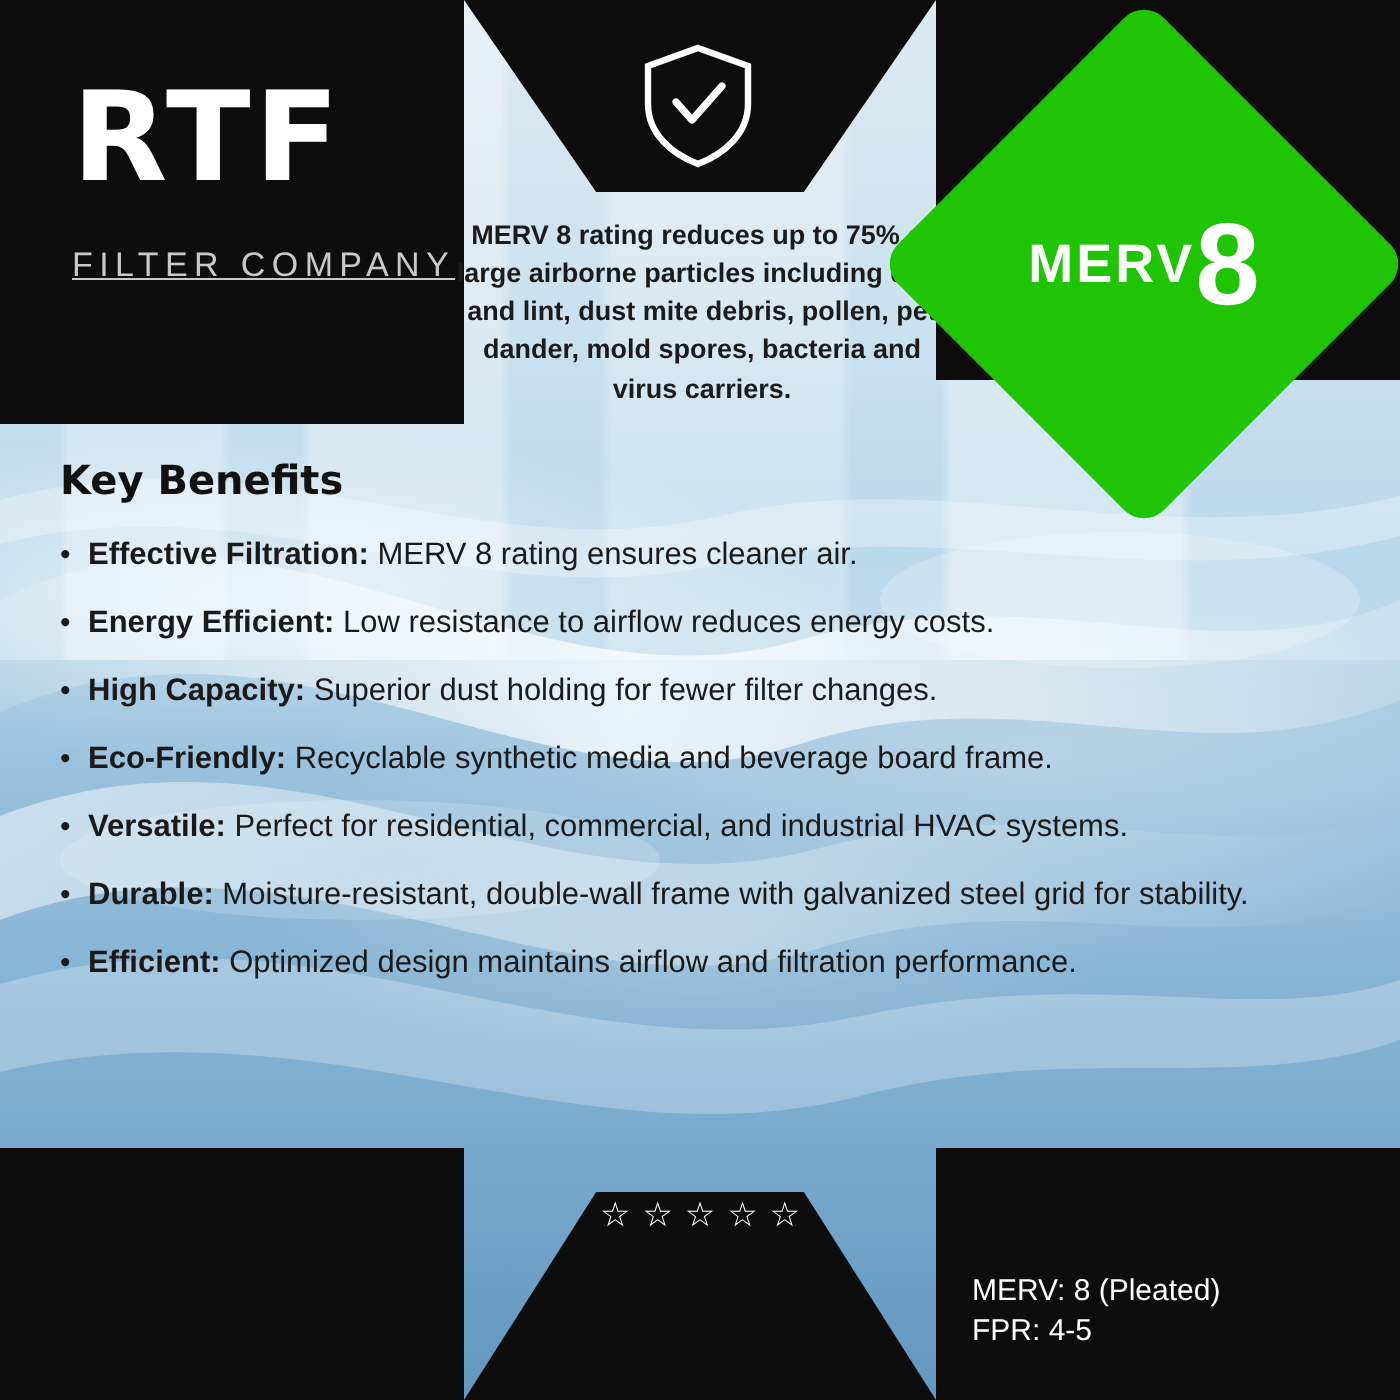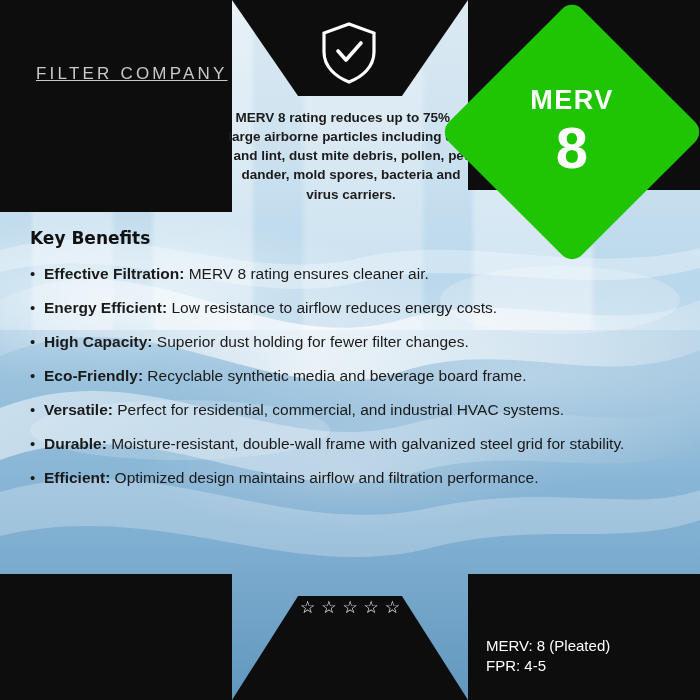--- a/index.html
+++ b/index.html
@@ -124,21 +124,21 @@
     background: #1fc403;
     transform: rotate(45deg);
     border-radius: 14px;
     z-index: 6;
   }
   #merv-text {
     position: absolute;
     left: 478px; top: 38px;
     width: 188px; height: 188px;
     display: flex;
-    flex-direction: column;
+    flex-direction: row;
     align-items: center;
     justify-content: center;
     z-index: 7;
     color: #ffffff;
     pointer-events: none;
   }
   #merv-label {
     font-weight: bold;
     font-size: 27px;
     letter-spacing: 1.5px;
@@ -153,21 +153,21 @@
   
   #benefits {
     position: absolute;
     left: 30px; top: 228px;
     width: 648px;
     z-index: 6;
   }
   #benefits-title {
     font-family: "DejaVu Sans", sans-serif;
     font-weight: bold;
-    font-size: 17px;
+    font-size: 20px;
     color: #111;
     margin-bottom: 16px;
   }
   .benefit {
     display: flex;
     align-items: flex-start;
     margin-bottom: 13px;
     font-size: 15.5px;
     line-height: 1.35;
     color: #1a1a1a;
@@ -246,20 +246,21 @@
 </div>
 
 <div class="corner" id="corner-tl"></div>
 <div class="corner" id="corner-tr"></div>
 <div class="corner" id="corner-bl"></div>
 <div class="corner" id="corner-br"></div>
 <div id="top-notch"></div>
 <div id="bottom-notch"></div>
 
 <div id="logo-block">
+  <div id="logo-rtf">RTF</div>
   <div id="logo-sub">FILTER COMPANY</div>
 </div>
 
 <div id="shield-wrap">
   <svg viewBox="0 0 58 62" width="58" height="62">
     <path d="M29 2 L54 11 L54 30 C54 45 42 55 29 60 C16 55 4 45 4 30 L4 11 Z" fill="none" stroke="#ffffff" stroke-width="3.2"></path>
     <path d="M18 29 L26 38 L41 21" fill="none" stroke="#ffffff" stroke-width="3.6" stroke-linecap="round" stroke-linejoin="round"></path>
   </svg>
 </div>
 

